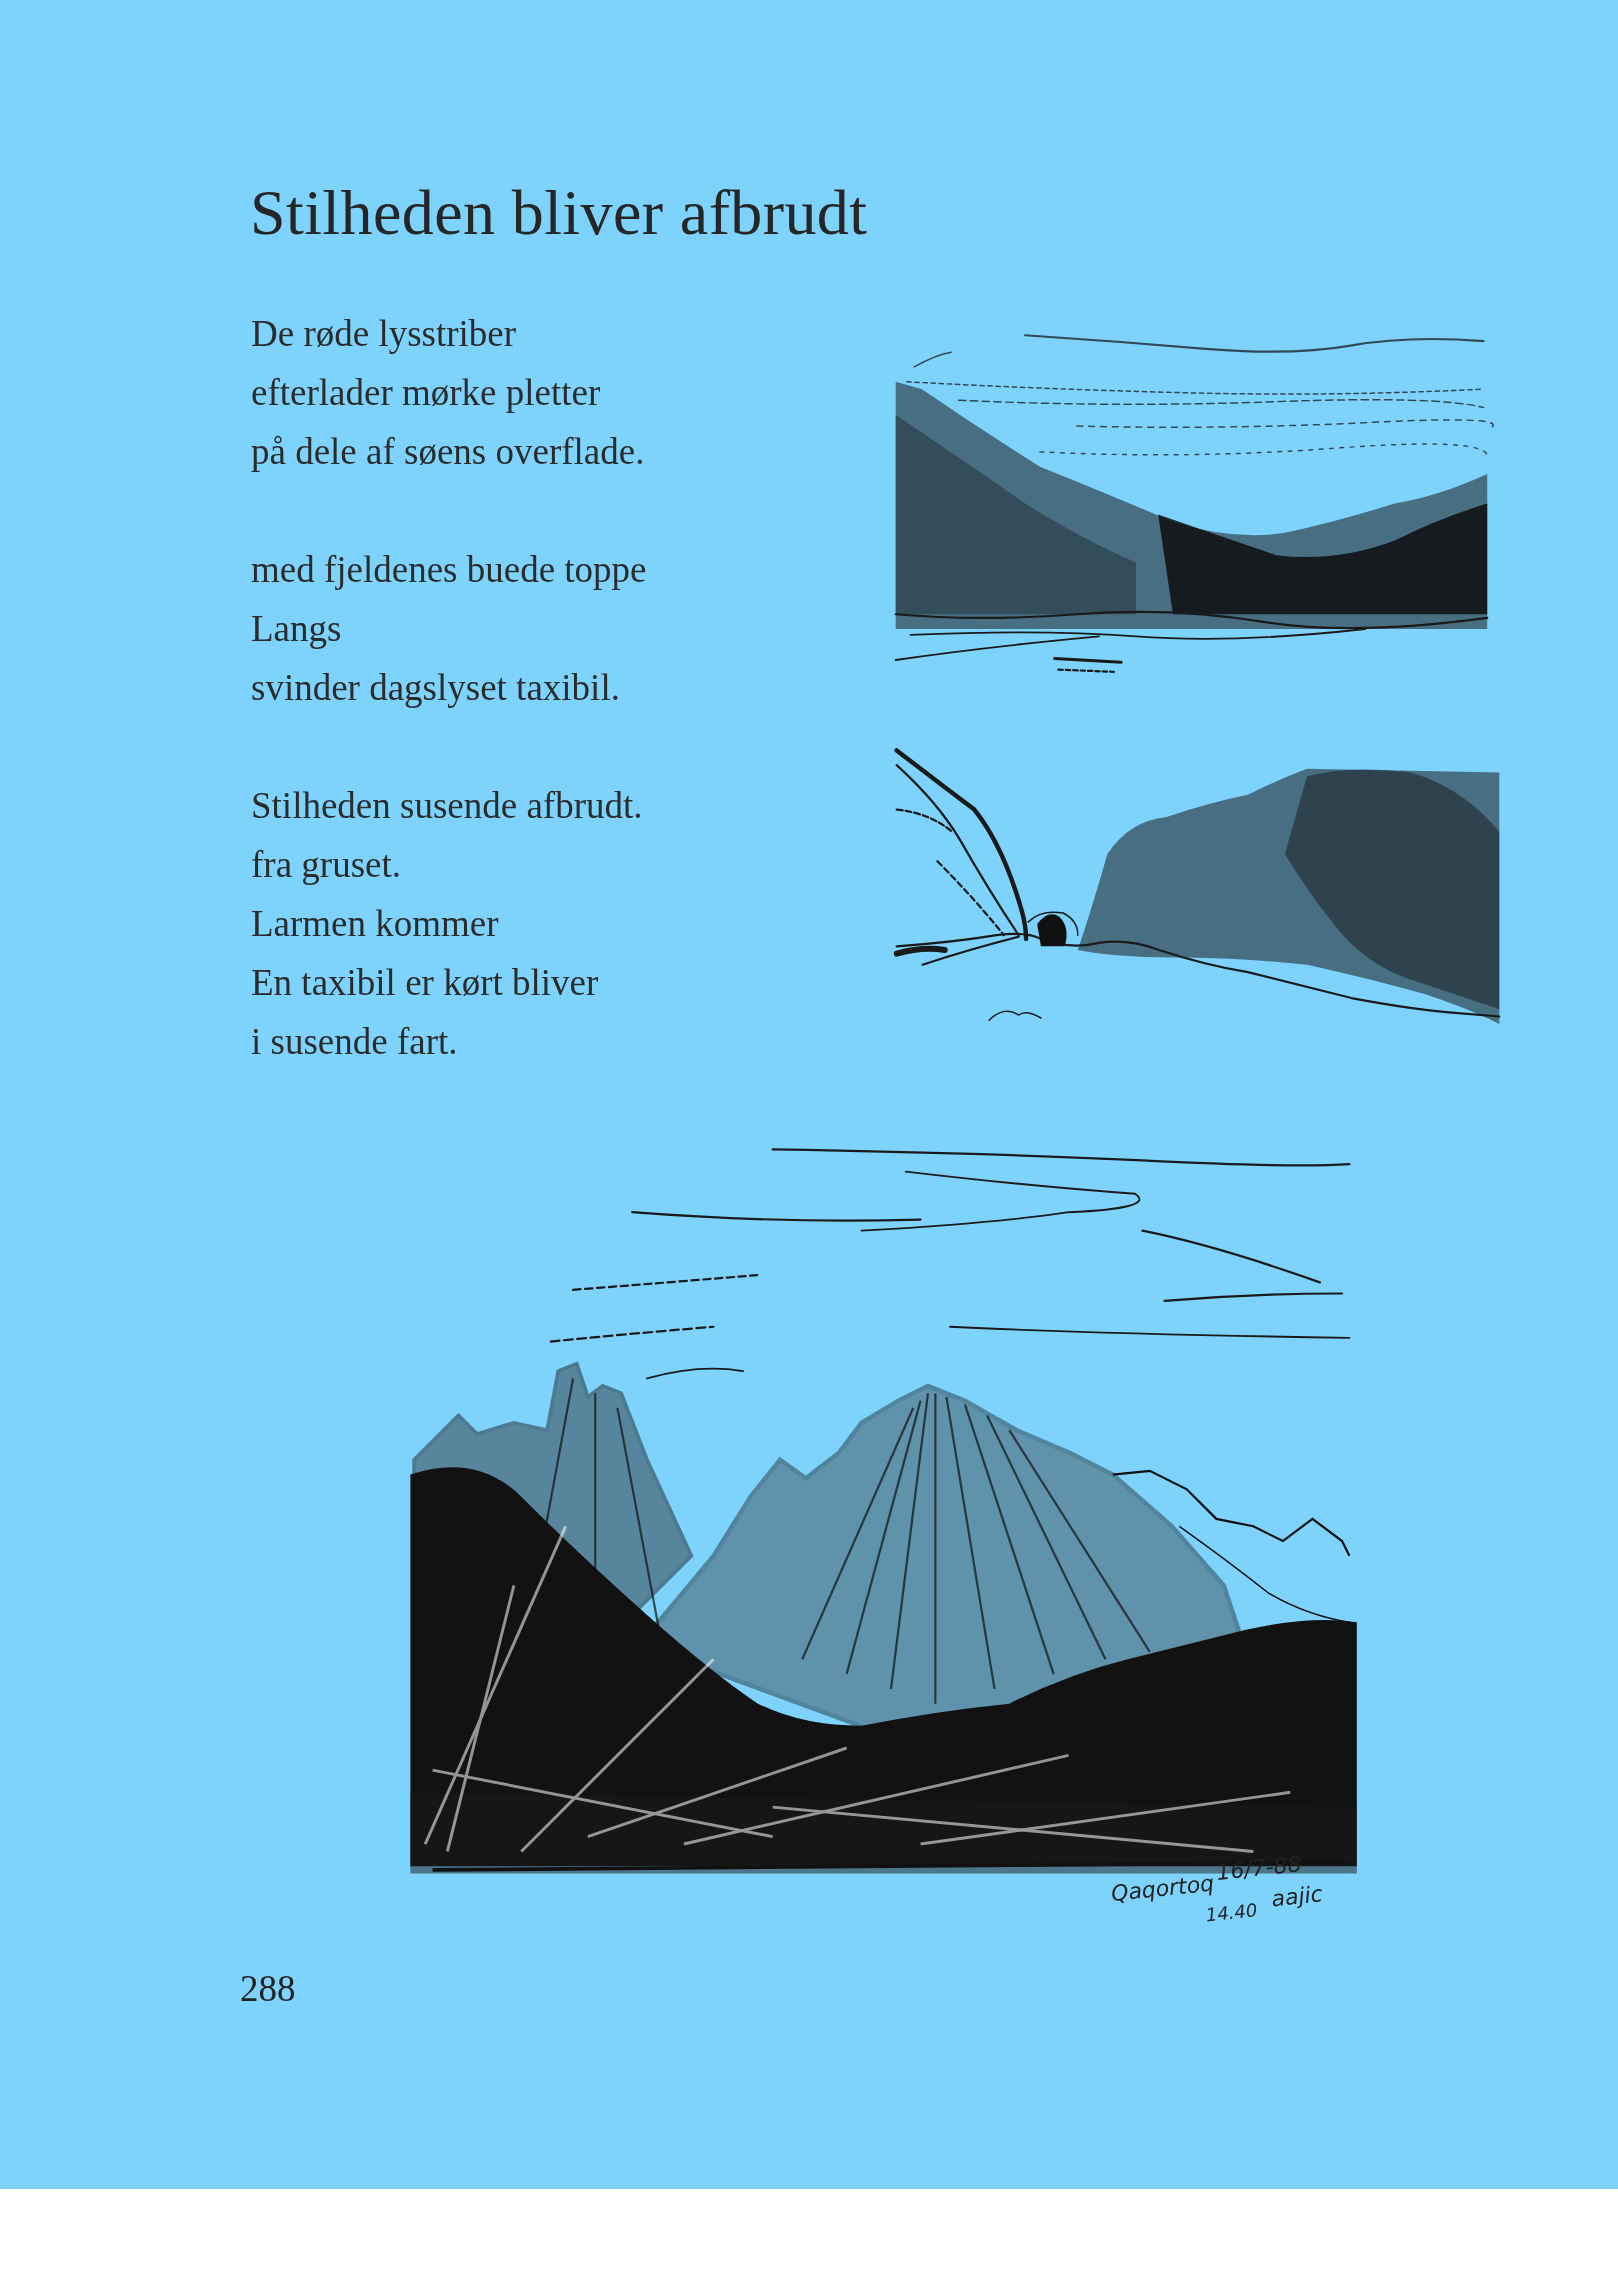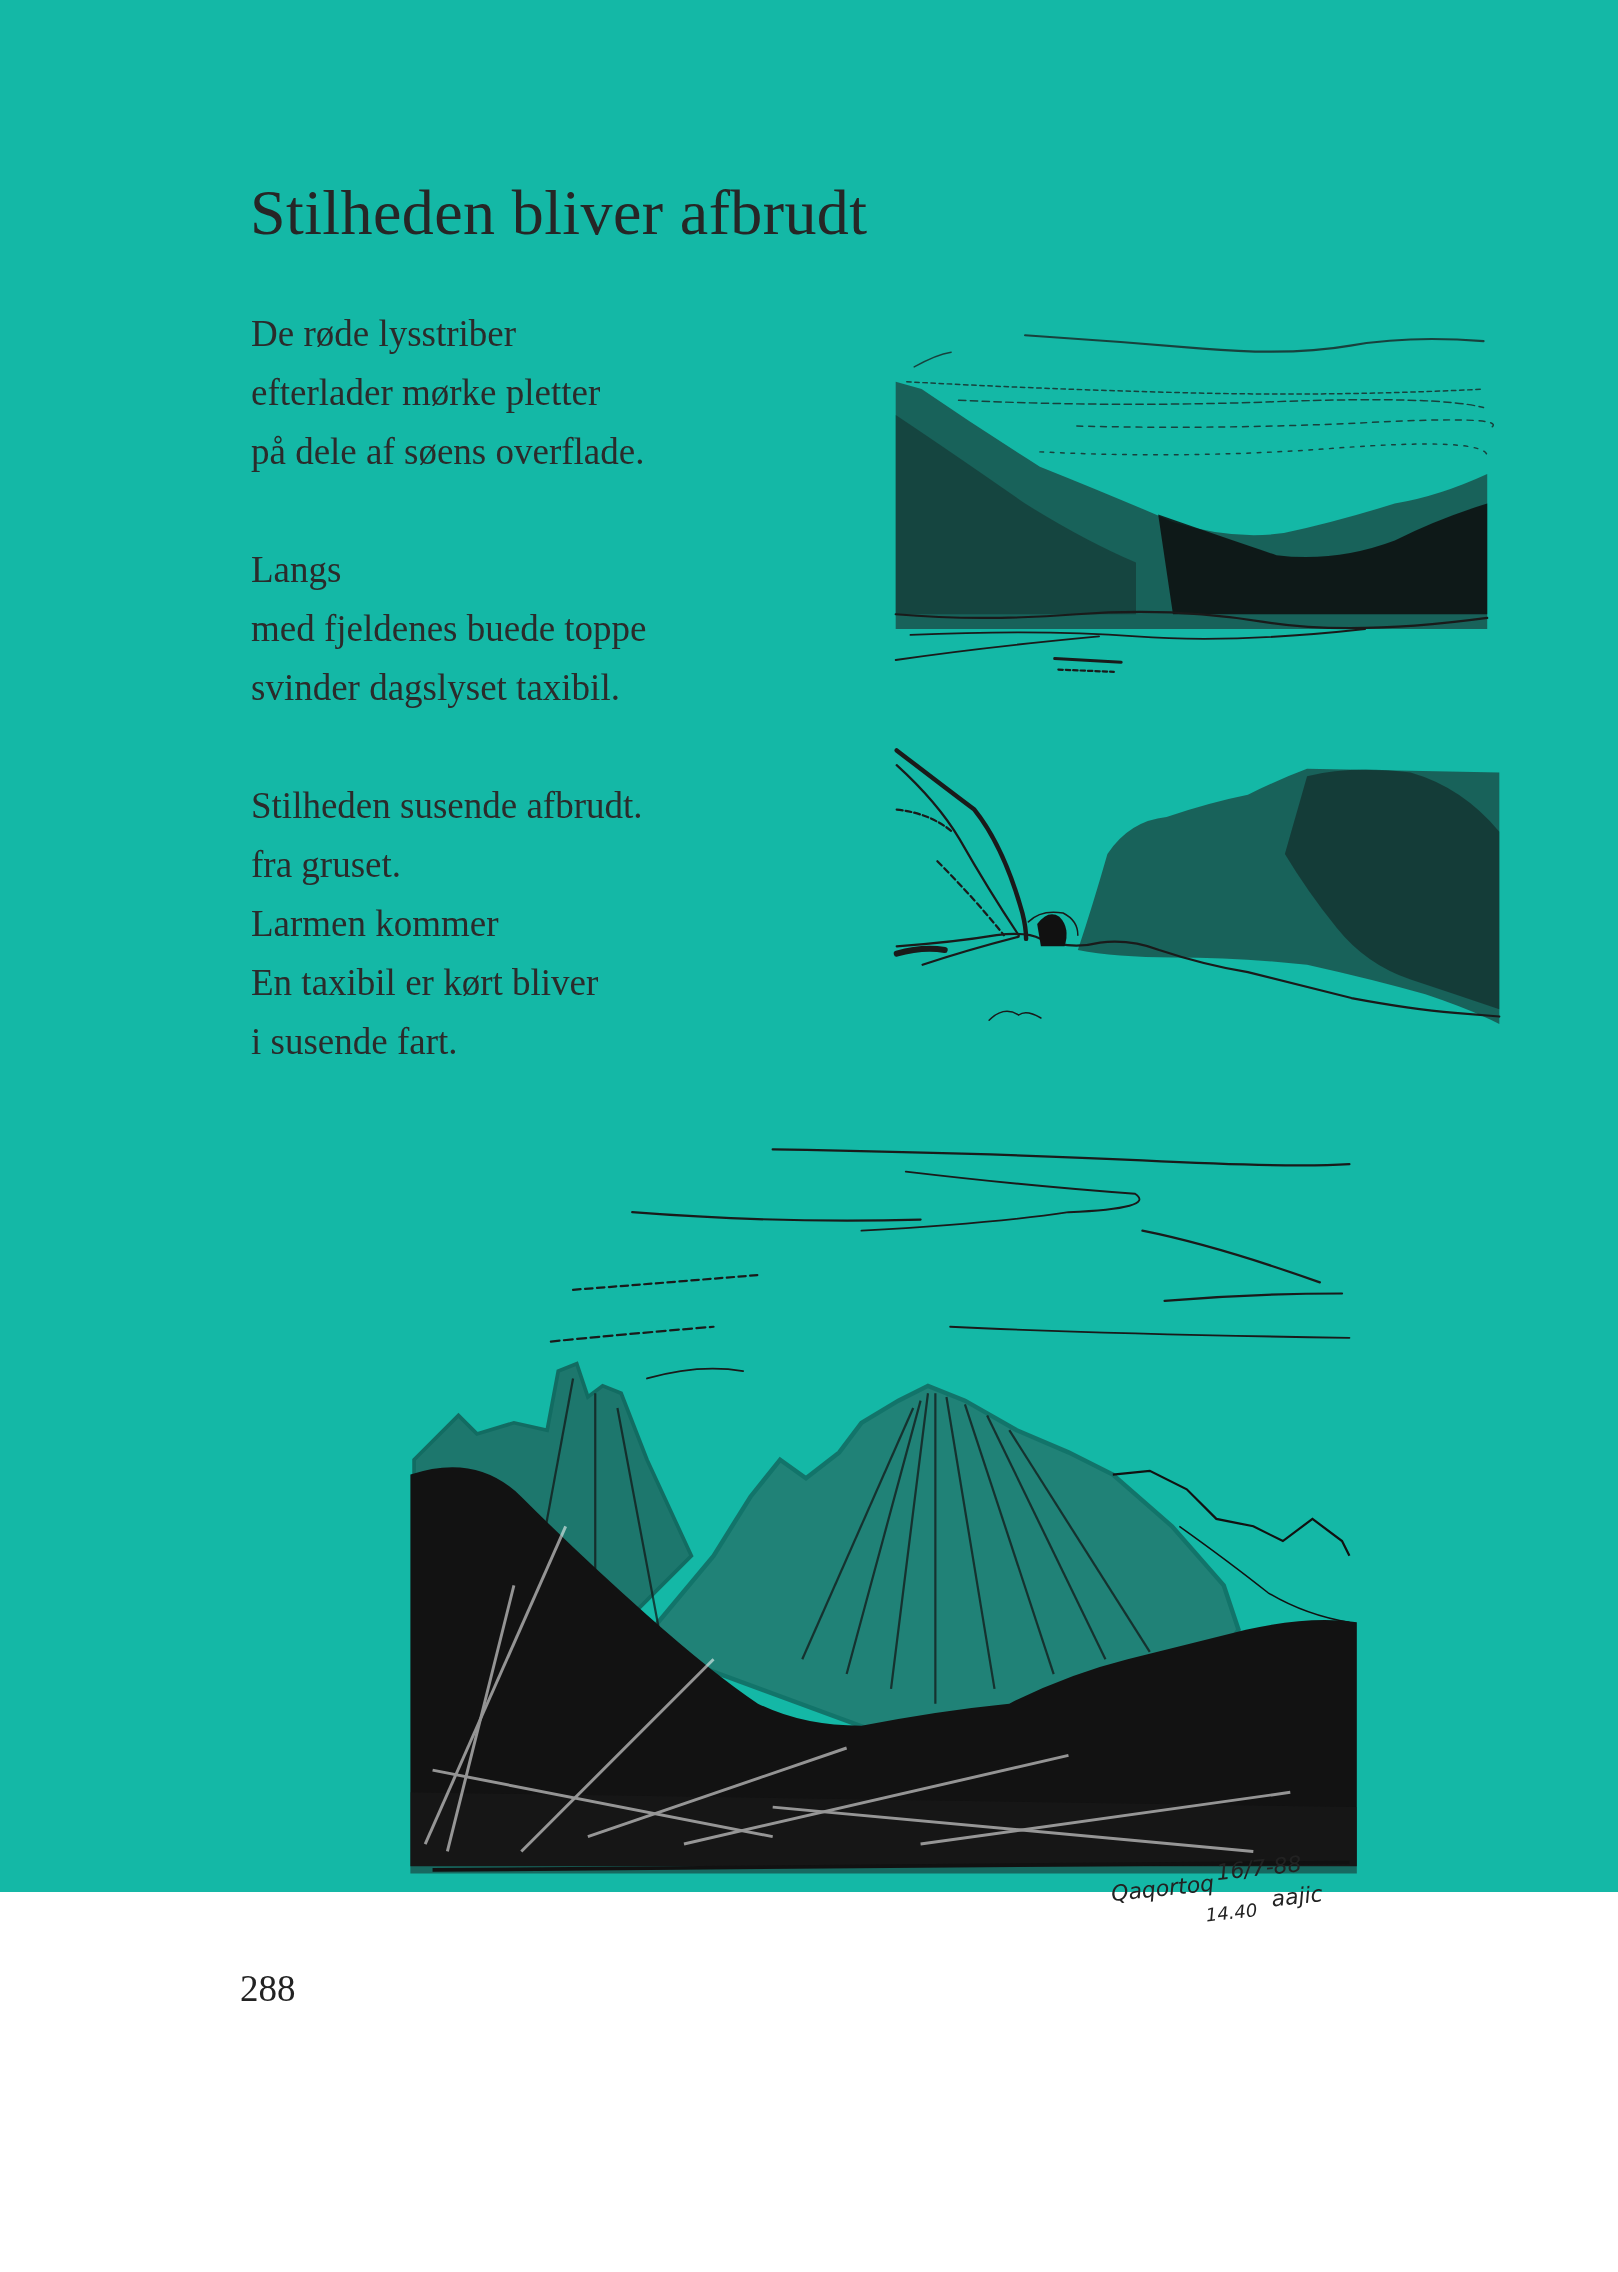--- a/index.html
+++ b/index.html
@@ -1,18 +1,18 @@
 <!DOCTYPE html>
 <html style="font-size:12px"><head>
   <meta charset="utf-8">
   <style>
     html, body { margin: 0; padding: 0; background: #ffffff; }
     body { width: 1619px; height: 2273px; position: relative; overflow: hidden;
            font-family: "Liberation Serif", "DejaVu Serif", serif; color: #2a2a2a; }
-    .page { position: absolute; left: 0; top: 0; width: 1619px; height: 1892px; background: #14b8a6; }
+    .page { position: absolute; left: 0; top: 0; width: 1619px; height: 2189px; background: #7dd3fc; }
     .title { position: absolute; left: 250px; top: 176px; font-size: 64px; line-height: 74px;
              font-weight: normal; letter-spacing: 0.4px; color: #262626; margin: 0; white-space: nowrap; }
     .poem { position: absolute; left: 251px; top: 304px; font-size: 37px; line-height: 59px; color: #2b2b2b; }
     .stanza { margin: 0 0 59px 0; }
     .line { display: block; white-space: nowrap; }
     .page-number { position: absolute; left: 240px; top: 1967px; font-size: 37px; line-height: 44px; color: #222; }
     .sketch { position: absolute; }
     .sketch svg { width: 100%; height: 100%; display: block; }
     .inscription { position: absolute; left: 1112px; top: 1855px; width: 251px; height: 81px;
                    font-family: "DejaVu Sans", sans-serif; font-style: italic; color: #222; transform: rotate(-6deg); }
@@ -28,22 +28,22 @@
 
   <h1 class="title">Stilheden bliver afbrudt</h1>
 
   <div class="poem">
     <p class="stanza">
       <span class="line">De røde lysstriber</span>
       <span class="line">efterlader mørke pletter</span>
       <span class="line">på dele af søens overflade.</span>
     </p>
     <p class="stanza">
+      <span class="line">med fjeldenes buede toppe</span>
       <span class="line">Langs</span>
-      <span class="line">med fjeldenes buede toppe</span>
       <span class="line">svinder dagslyset taxibil.</span>
     </p>
     <p class="stanza">
       <span class="line">Stilheden susende afbrudt.</span>
       <span class="line">fra gruset.</span>
       <span class="line">Larmen kommer</span>
       <span class="line">En taxibil er kørt bliver</span>
       <span class="line">i susende fart.</span>
     </p>
   </div>

